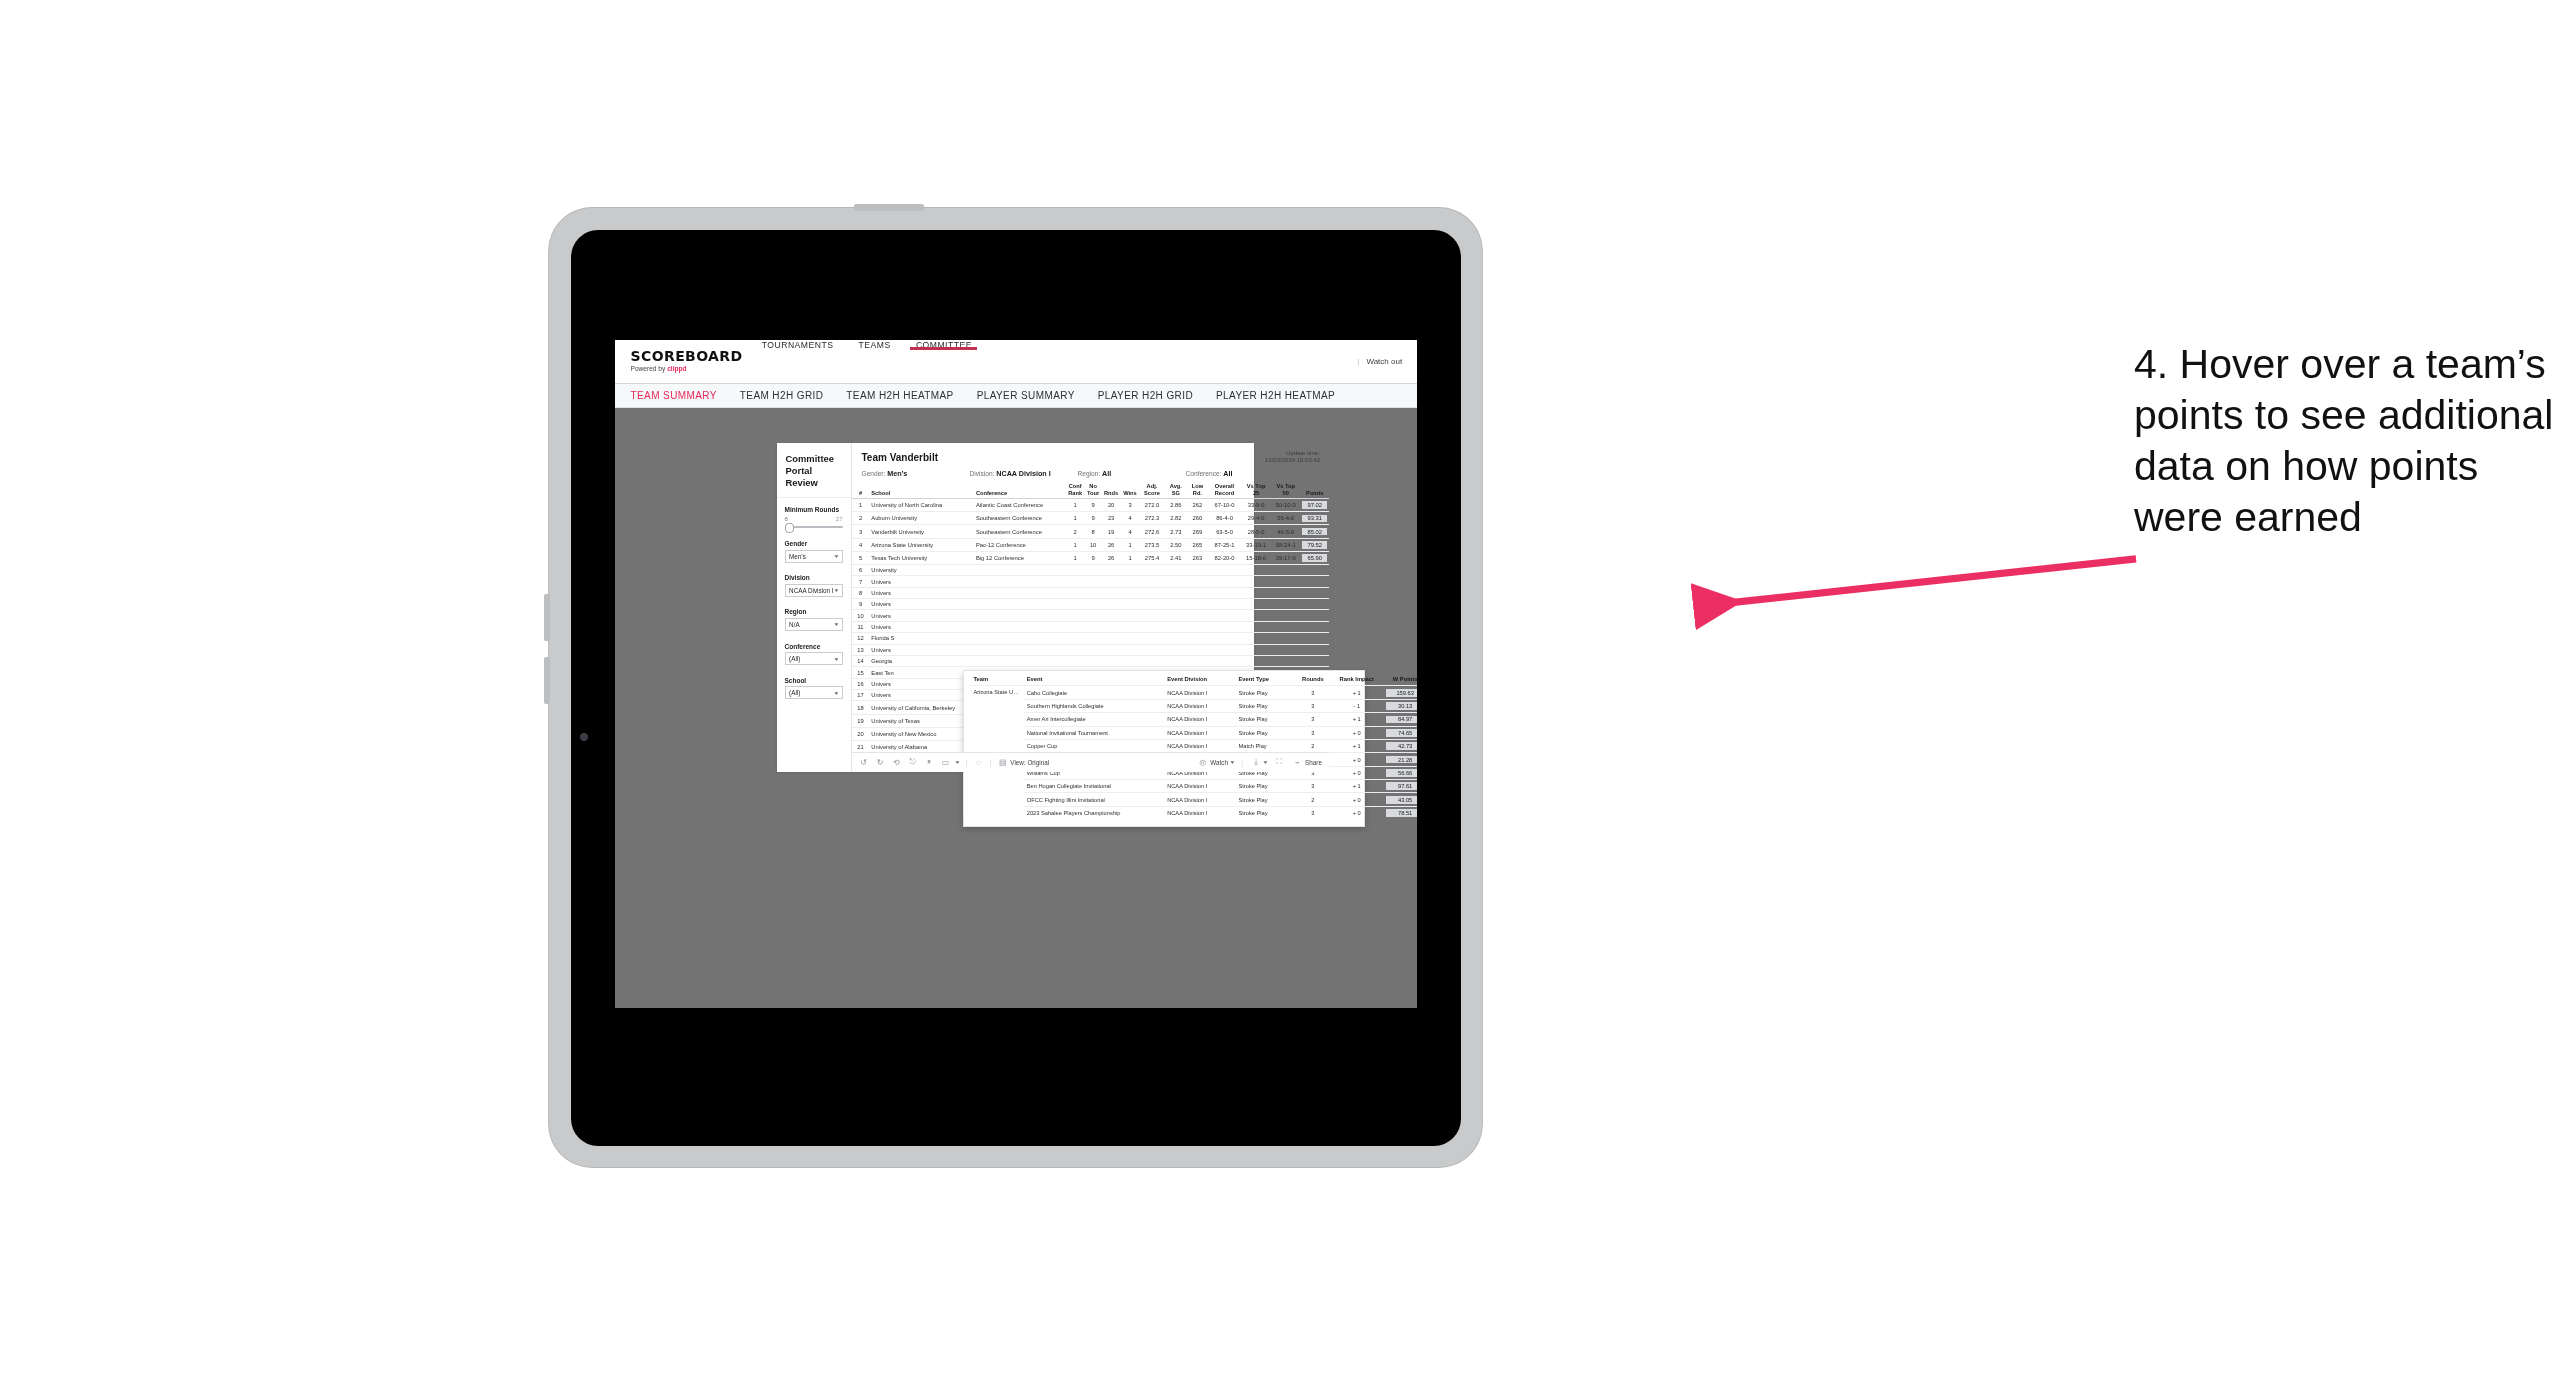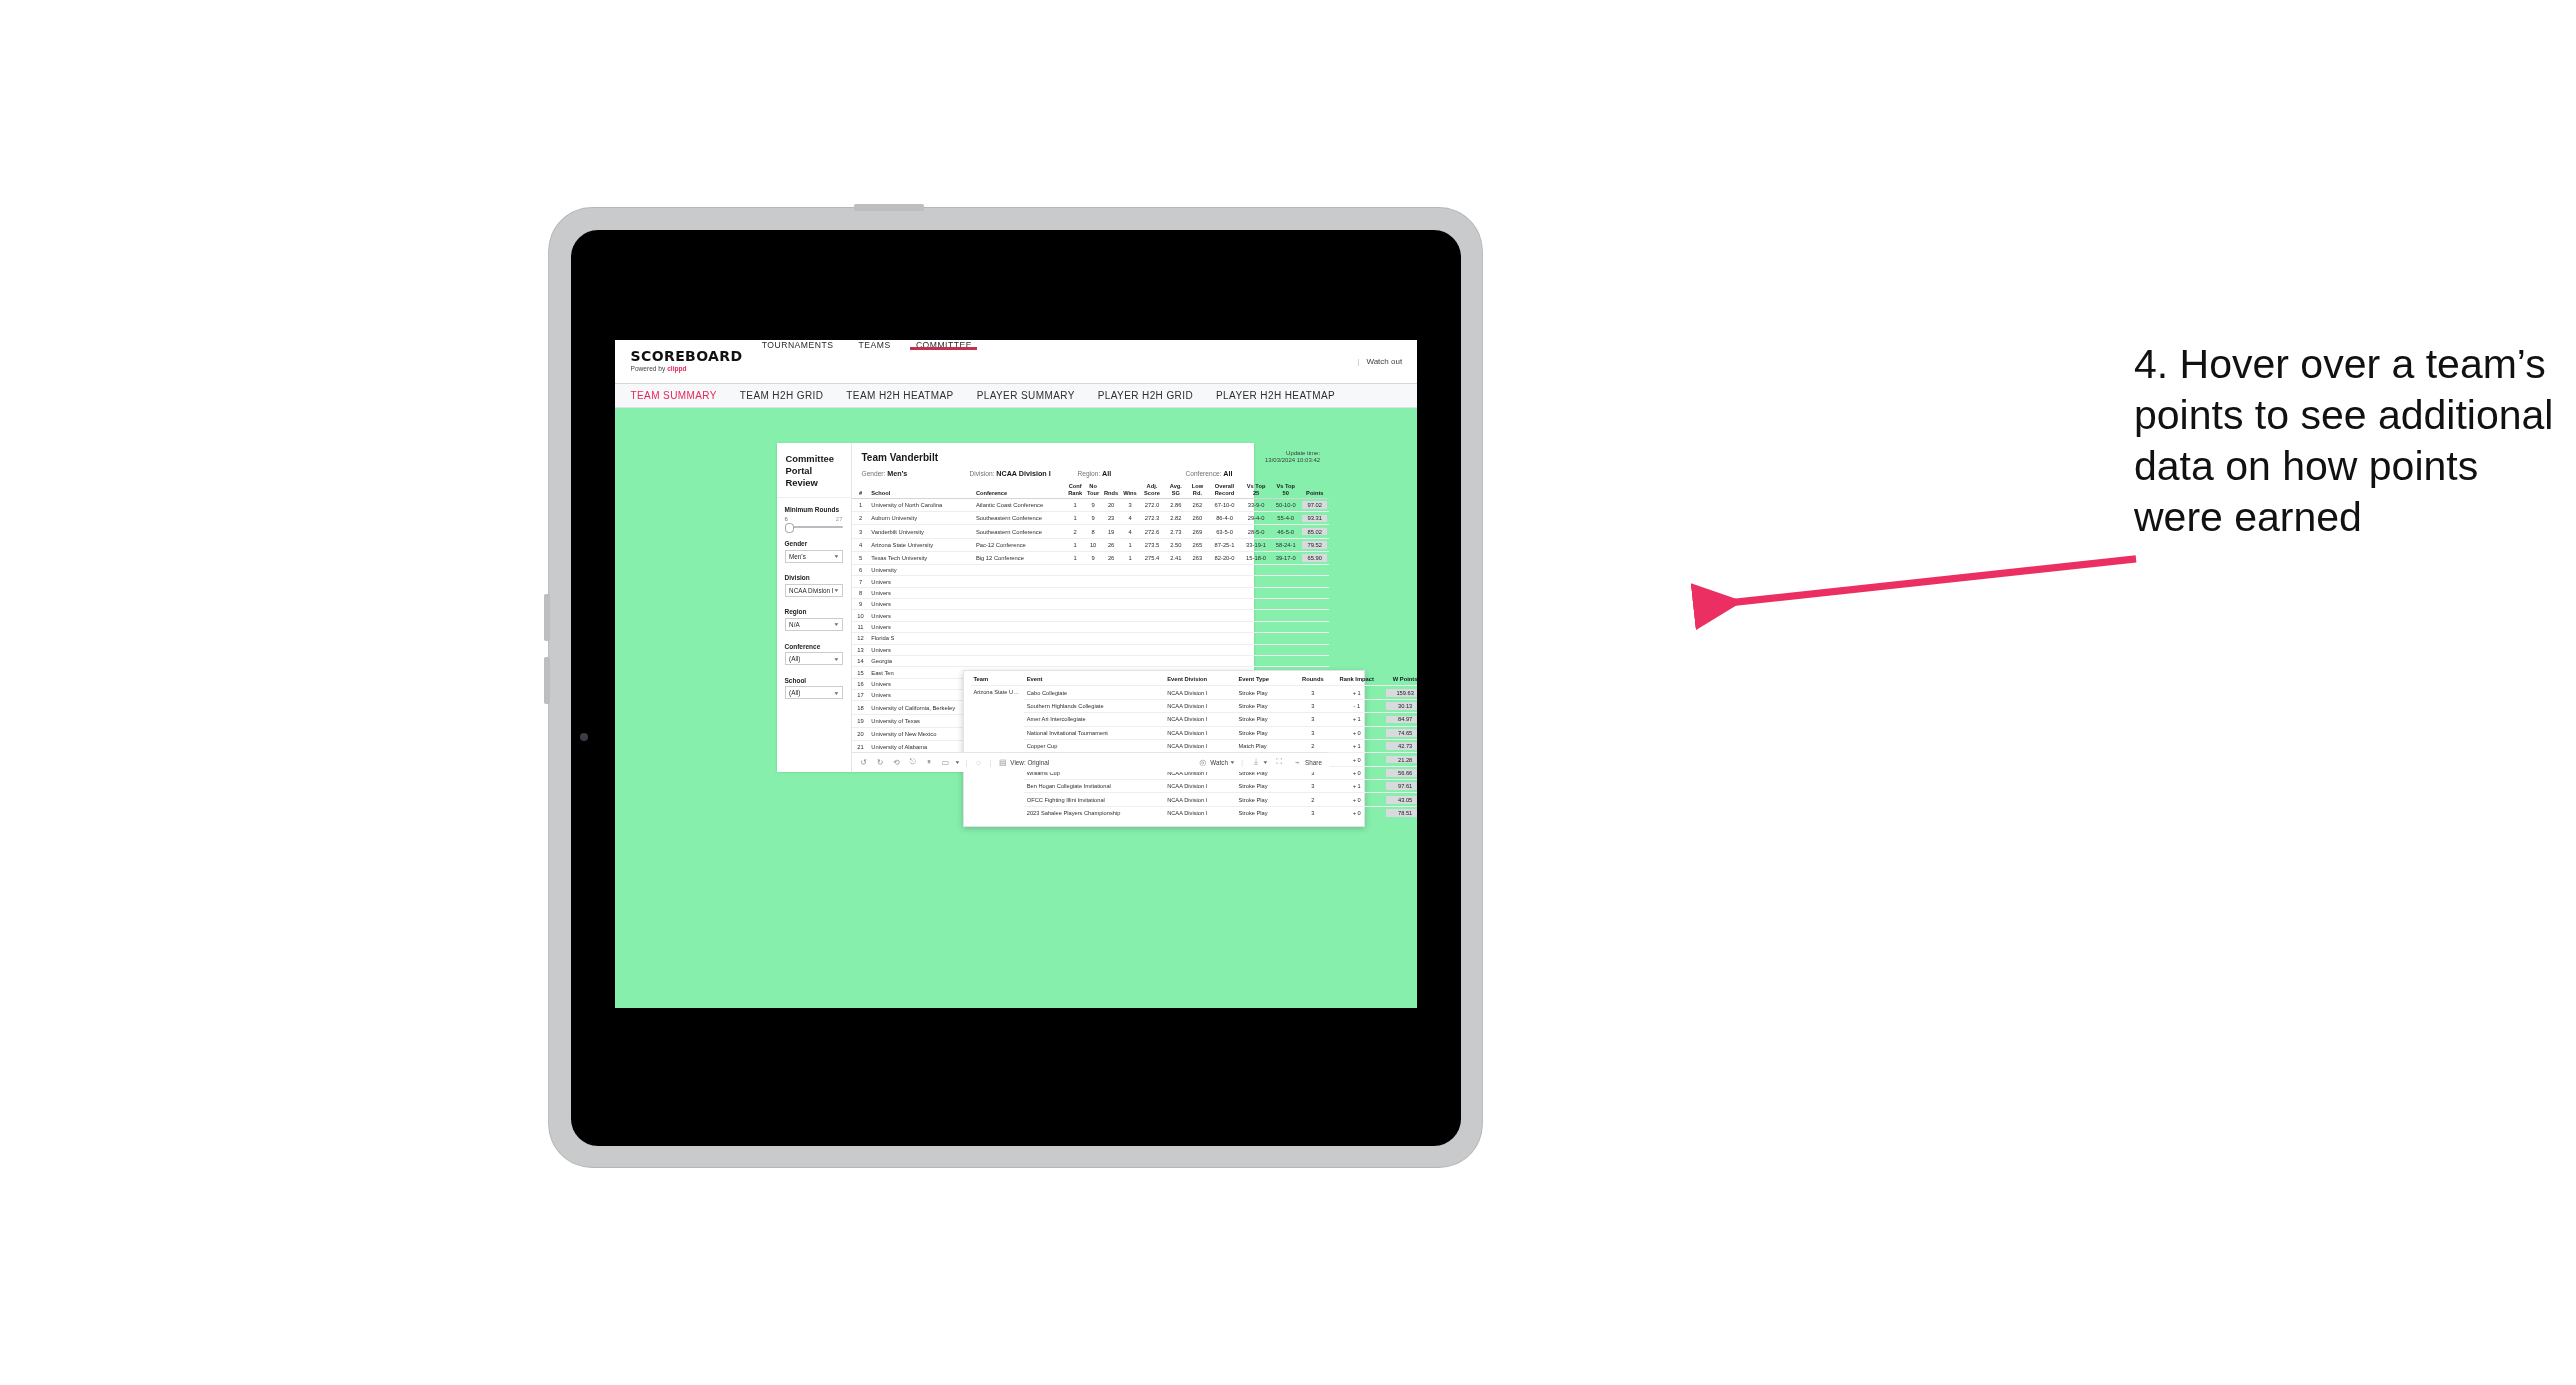--- a/index.html
+++ b/index.html
@@ -36,21 +36,21 @@
     font-size:8px;color:#3a3d42;}
   #header-divider{color:#b9bcc0;}
   #sign-out{cursor:pointer;}
 
   
   #sub-nav{height:23px;background:#f7f8f9;border-bottom:0.9px solid #dfe1e4;display:flex;align-items:center;padding-left:16px;}
   .sub-nav-item{font-size:10px;letter-spacing:0.4px;color:#2c2f33;margin-right:23px;cursor:pointer;}
   .sub-nav-item.active{color:#e8275a;}
 
   
-  #tableau-canvas{position:relative;height:601px;background:#86efac;}
+  #tableau-canvas{position:relative;height:601px;background:#737373;}
   #viz{position:absolute;left:162px;top:35px;width:477px;height:329px;background:#ffffff;
     box-shadow:0 0.9px 2.7px rgba(0,0,0,.16);display:flex;}
 
   
   #filter-panel{width:74px;border-right:0.9px solid #e3e5e8;flex:0 0 74px;padding:0 0 0 0;}
   #portal-title{padding:10.8px 7.2px 9px 9px;font-size:9.4px;font-weight:bold;color:#16181b;line-height:11.7px;
     border-bottom:0.9px solid #eceef0;}
   .filter-block{padding:0 8px;margin-top:11.7px;}
   .filter-label{font-size:6.5px;font-weight:bold;color:#222;margin-bottom:2.7px;}
   .slider-row{display:flex;justify-content:space-between;font-size:6px;color:#6d7176;margin-bottom:1.8px;}

